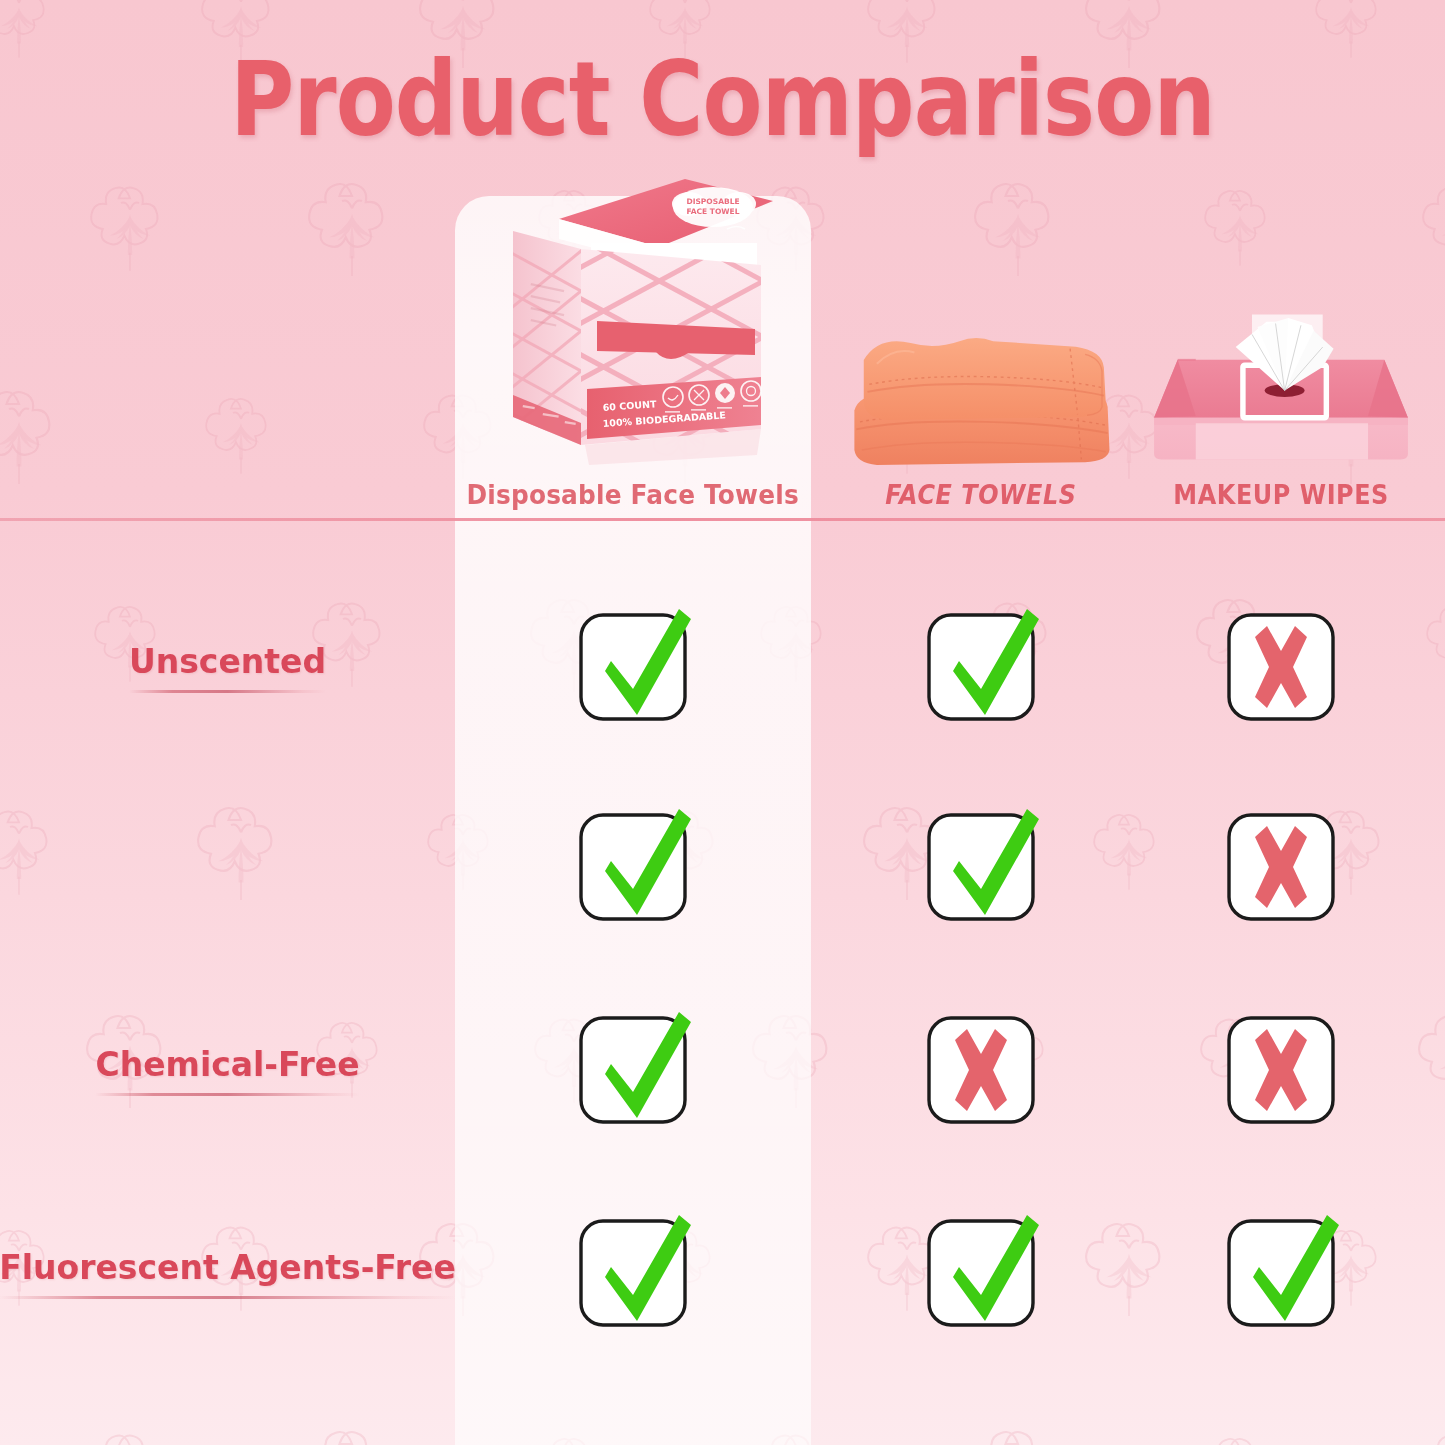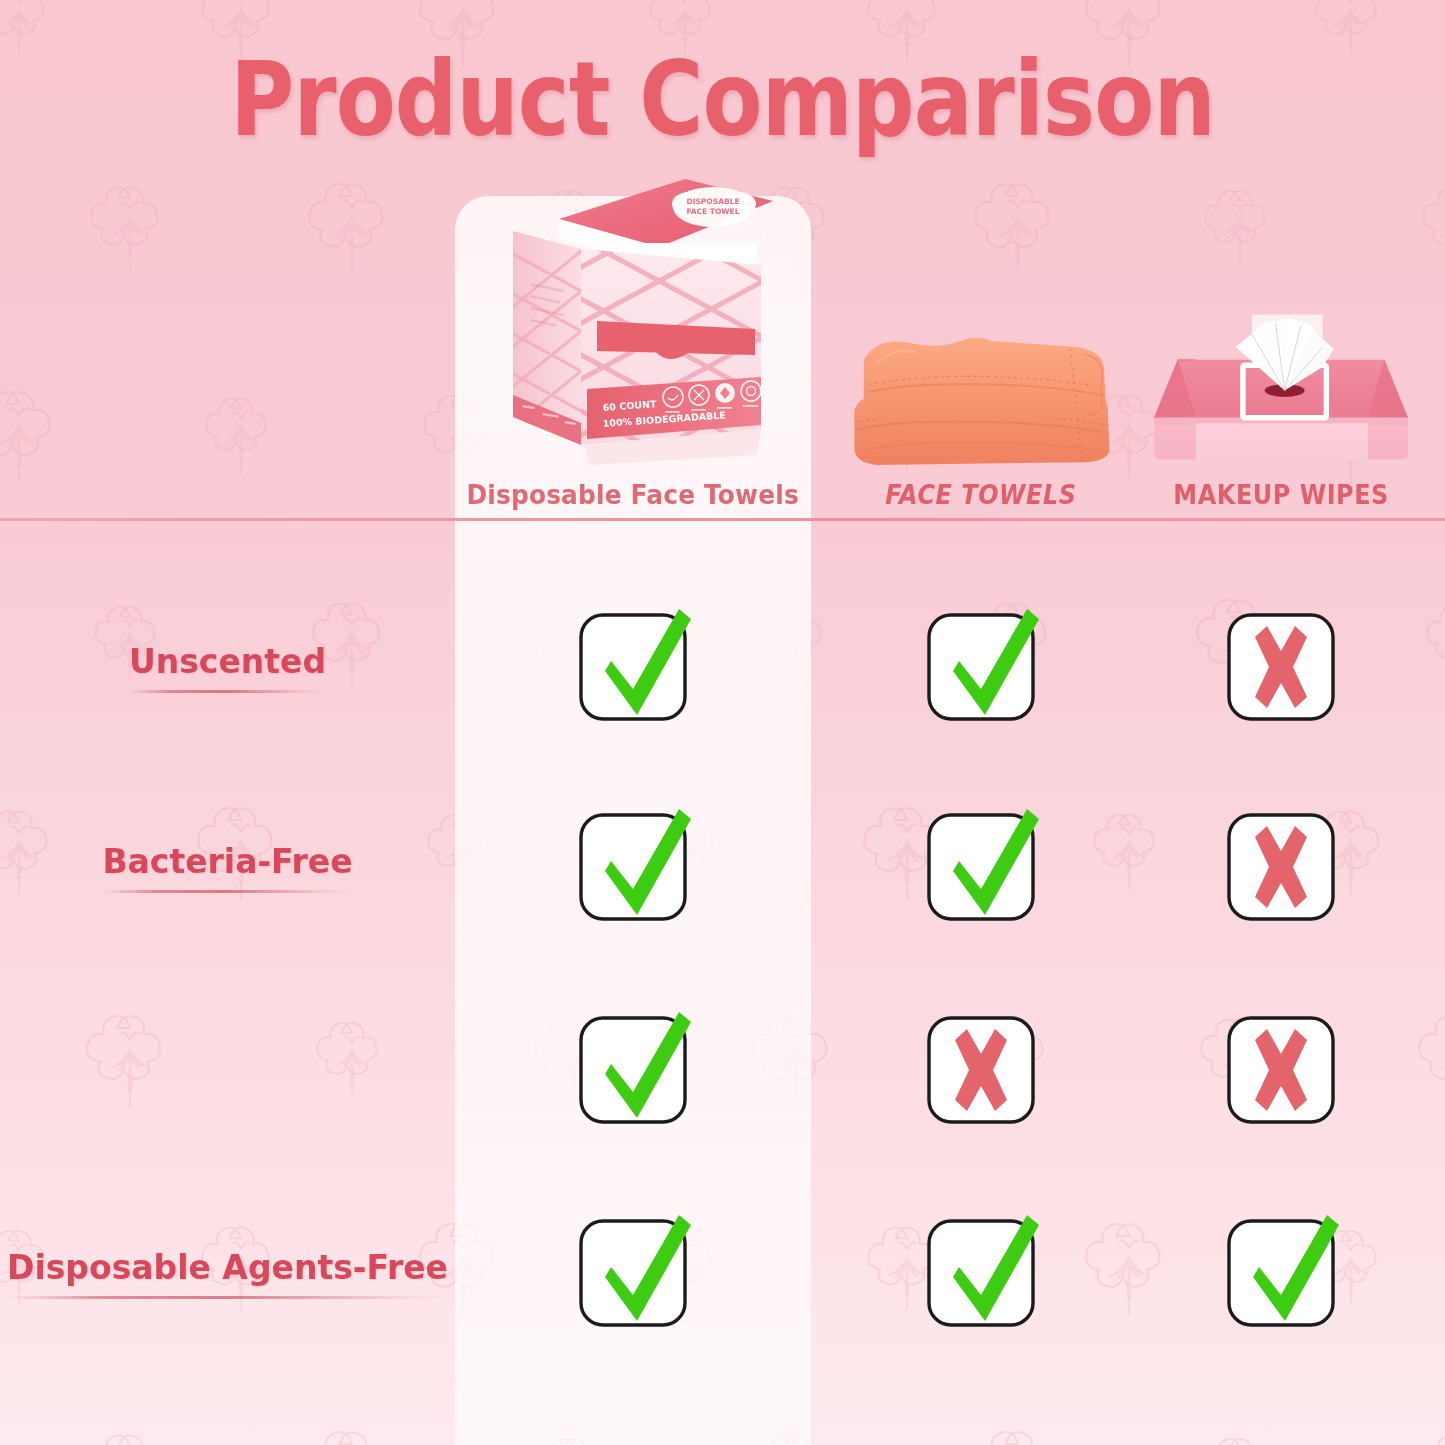--- a/index.html
+++ b/index.html
@@ -1357,21 +1357,20 @@
             <rect x="14" y="22" width="104" height="104" rx="22" fill="#ffffff" stroke="#1b1b1b" stroke-width="3.4"></rect>
             <path d="M40 44 L52 33 L66 58 L80 33 L92 44 L78 74 L92 104 L80 115 L66 90 L52 115 L40 104 L54 74 Z" fill="#e4646c"></path>
           </svg>
         </div>
       </div>
     </div>
 
     <div class="trow" id="row-1">
       <div class="row-label-cell">
         <div class="row-label-wrap">
-          <div class="row-label">Bacteria-Free</div>
           <div class="row-underline"></div>
         </div>
       </div>
       <div class="mark-cell c1">
         <div class="mark">
           <svg viewBox="0 0 132 132">
             <rect x="14" y="22" width="104" height="104" rx="22" fill="#ffffff" stroke="#1b1b1b" stroke-width="3.4"></rect>
             <path d="M38 78 L44 68 L66 96 L112 16 L124 26 L70 122 Z" fill="#3ecc12"></path>
           </svg>
         </div>
@@ -1388,20 +1387,26 @@
         <div class="mark">
           <svg viewBox="0 0 132 132">
             <rect x="14" y="22" width="104" height="104" rx="22" fill="#ffffff" stroke="#1b1b1b" stroke-width="3.4"></rect>
             <path d="M40 44 L52 33 L66 58 L80 33 L92 44 L78 74 L92 104 L80 115 L66 90 L52 115 L40 104 L54 74 Z" fill="#e4646c"></path>
           </svg>
         </div>
       </div>
     </div>
 
     <div class="trow" id="row-2">
+      <div class="row-label-cell">
+        <div class="row-label-wrap">
+          <div class="row-label">Chemical-Free</div>
+          <div class="row-underline"></div>
+        </div>
+      </div>
       <div class="mark-cell c1">
         <div class="mark">
           <svg viewBox="0 0 132 132">
             <rect x="14" y="22" width="104" height="104" rx="22" fill="#ffffff" stroke="#1b1b1b" stroke-width="3.4"></rect>
             <path d="M38 78 L44 68 L66 96 L112 16 L124 26 L70 122 Z" fill="#3ecc12"></path>
           </svg>
         </div>
       </div>
       <div class="mark-cell c2">
         <div class="mark">
@@ -1417,21 +1422,21 @@
             <rect x="14" y="22" width="104" height="104" rx="22" fill="#ffffff" stroke="#1b1b1b" stroke-width="3.4"></rect>
             <path d="M40 44 L52 33 L66 58 L80 33 L92 44 L78 74 L92 104 L80 115 L66 90 L52 115 L40 104 L54 74 Z" fill="#e4646c"></path>
           </svg>
         </div>
       </div>
     </div>
 
     <div class="trow" id="row-3">
       <div class="row-label-cell">
         <div class="row-label-wrap">
-          <div class="row-label">Disposable Agents-Free</div>
+          <div class="row-label">Fluorescent Agents-Free</div>
           <div class="row-underline"></div>
         </div>
       </div>
       <div class="mark-cell c1">
         <div class="mark">
           <svg viewBox="0 0 132 132">
             <rect x="14" y="22" width="104" height="104" rx="22" fill="#ffffff" stroke="#1b1b1b" stroke-width="3.4"></rect>
             <path d="M38 78 L44 68 L66 96 L112 16 L124 26 L70 122 Z" fill="#3ecc12"></path>
           </svg>
         </div>

